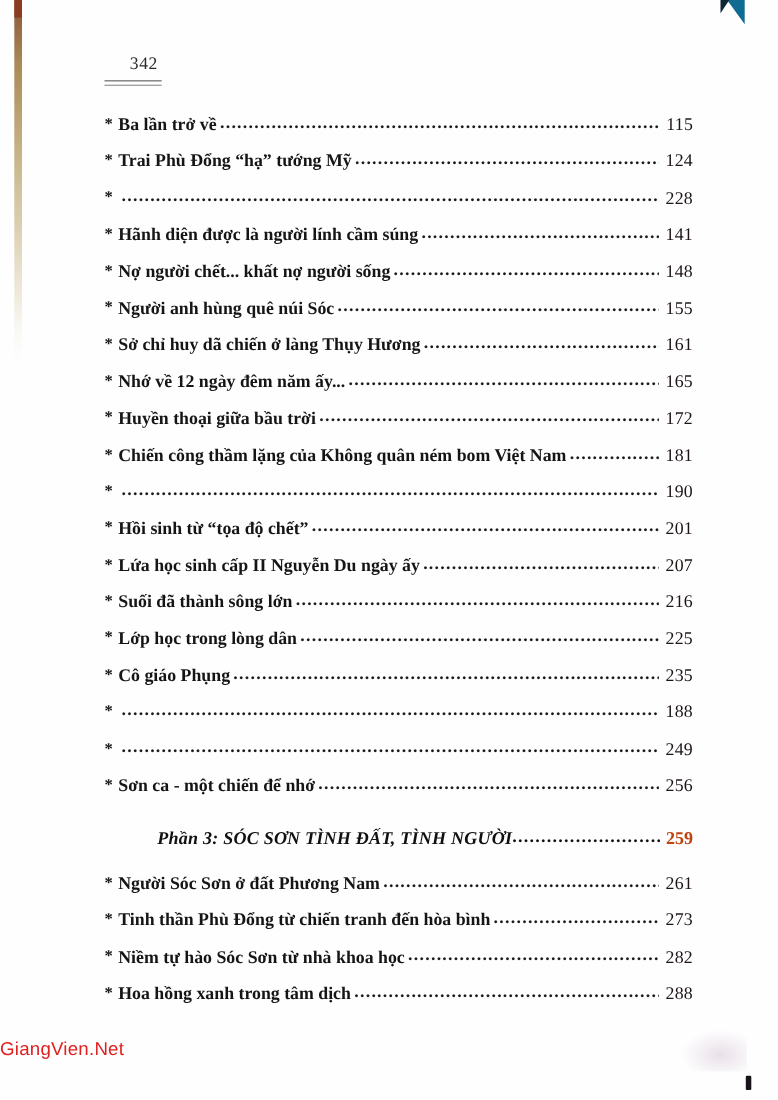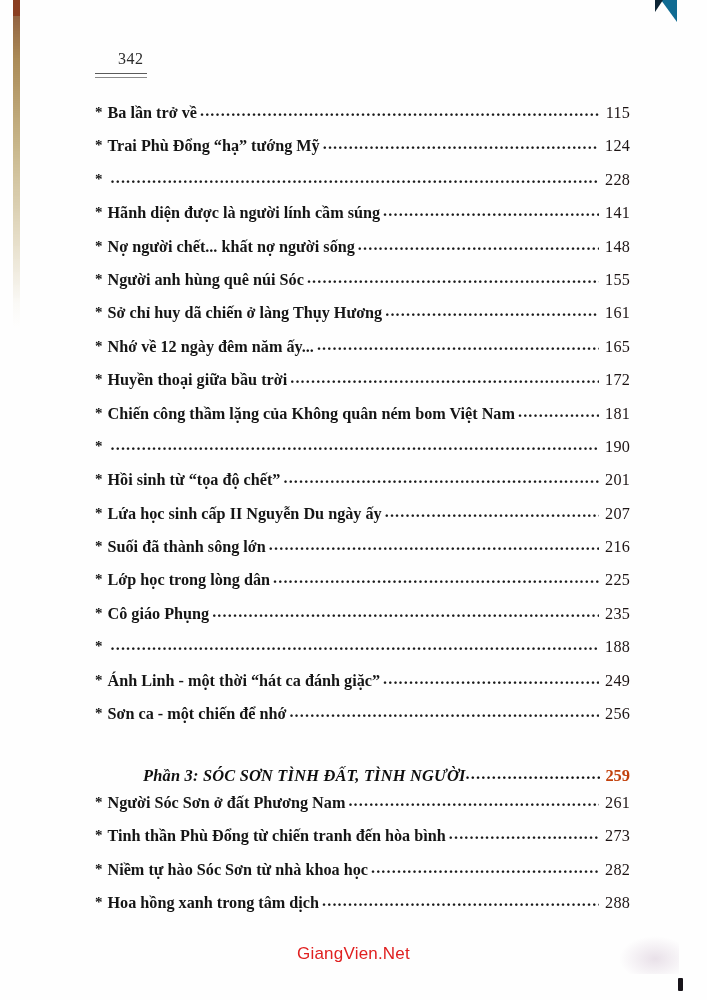--- a/index.html
+++ b/index.html
@@ -156,21 +156,21 @@
     min-width: 30px;
     text-align: right;
     font-weight: normal;
     color: #1d1414;
     letter-spacing: 0.2px;
   }
 
   
   .part-row {
     display: flex;
-    align-items: flex-end;
+    align-items: flex-start;
     height: 33.4px;
     white-space: nowrap;
     font-size: 16.4px;
     font-weight: bold;
     font-style: italic;
     padding-left: 48px;
     color: #101010;
   }
   .part-row .title {
     flex: 0 0 auto;
@@ -197,21 +197,20 @@
 
   .spacer-sm { height: 14px; }
   .spacer-xs { height: 8px; }
 
   
   .watermark {
     position: absolute;
     left: 0;
     right: 0;
     top: 944px;
-    text-align: center;
     font-family: "Liberation Sans", "DejaVu Sans", sans-serif;
     font-size: 17px;
     color: #e02020;
     letter-spacing: 0.2px;
   }
 </style>
 </head>
 <body>
 
 <div id="page">
@@ -325,21 +324,20 @@
           <span class="leader"></span>
           <span class="pageno">235</span>
         </div>
         <div class="toc-row">
           <span class="bullet">*</span>
           <span class="leader"></span>
           <span class="pageno">188</span>
         </div>
         <div class="toc-row">
           <span class="bullet">*</span>
-          <span class="title">Ánh Linh - một thời “hát ca đánh giặc”</span>
           <span class="leader"></span>
           <span class="pageno">249</span>
         </div>
         <div class="toc-row">
           <span class="bullet">*</span>
           <span class="title">Sơn ca - một chiến để nhớ</span>
           <span class="leader"></span>
           <span class="pageno">256</span>
         </div>
         <div class="spacer-sm"></div>

